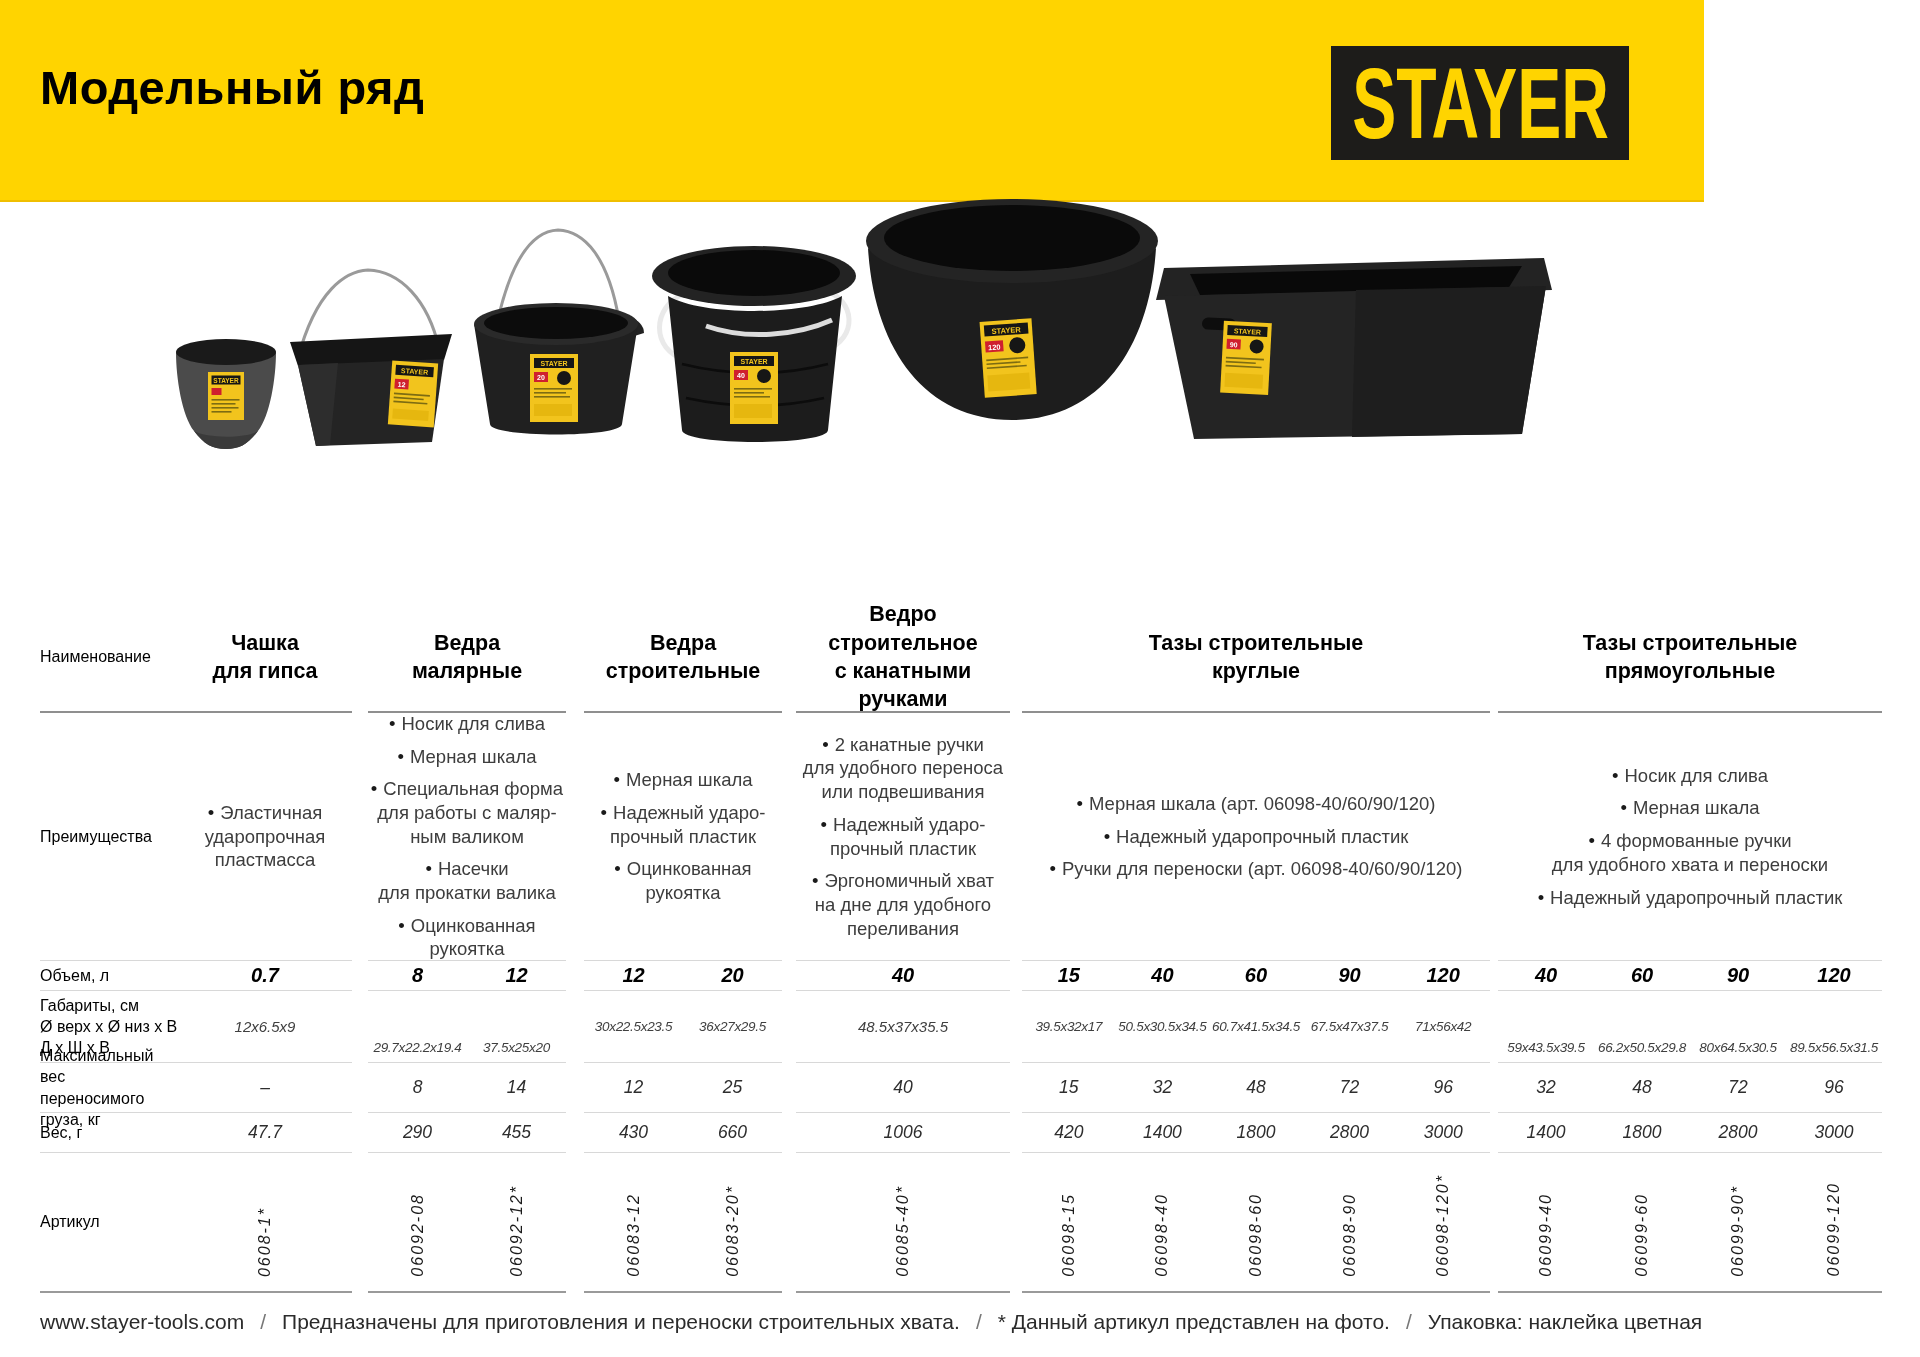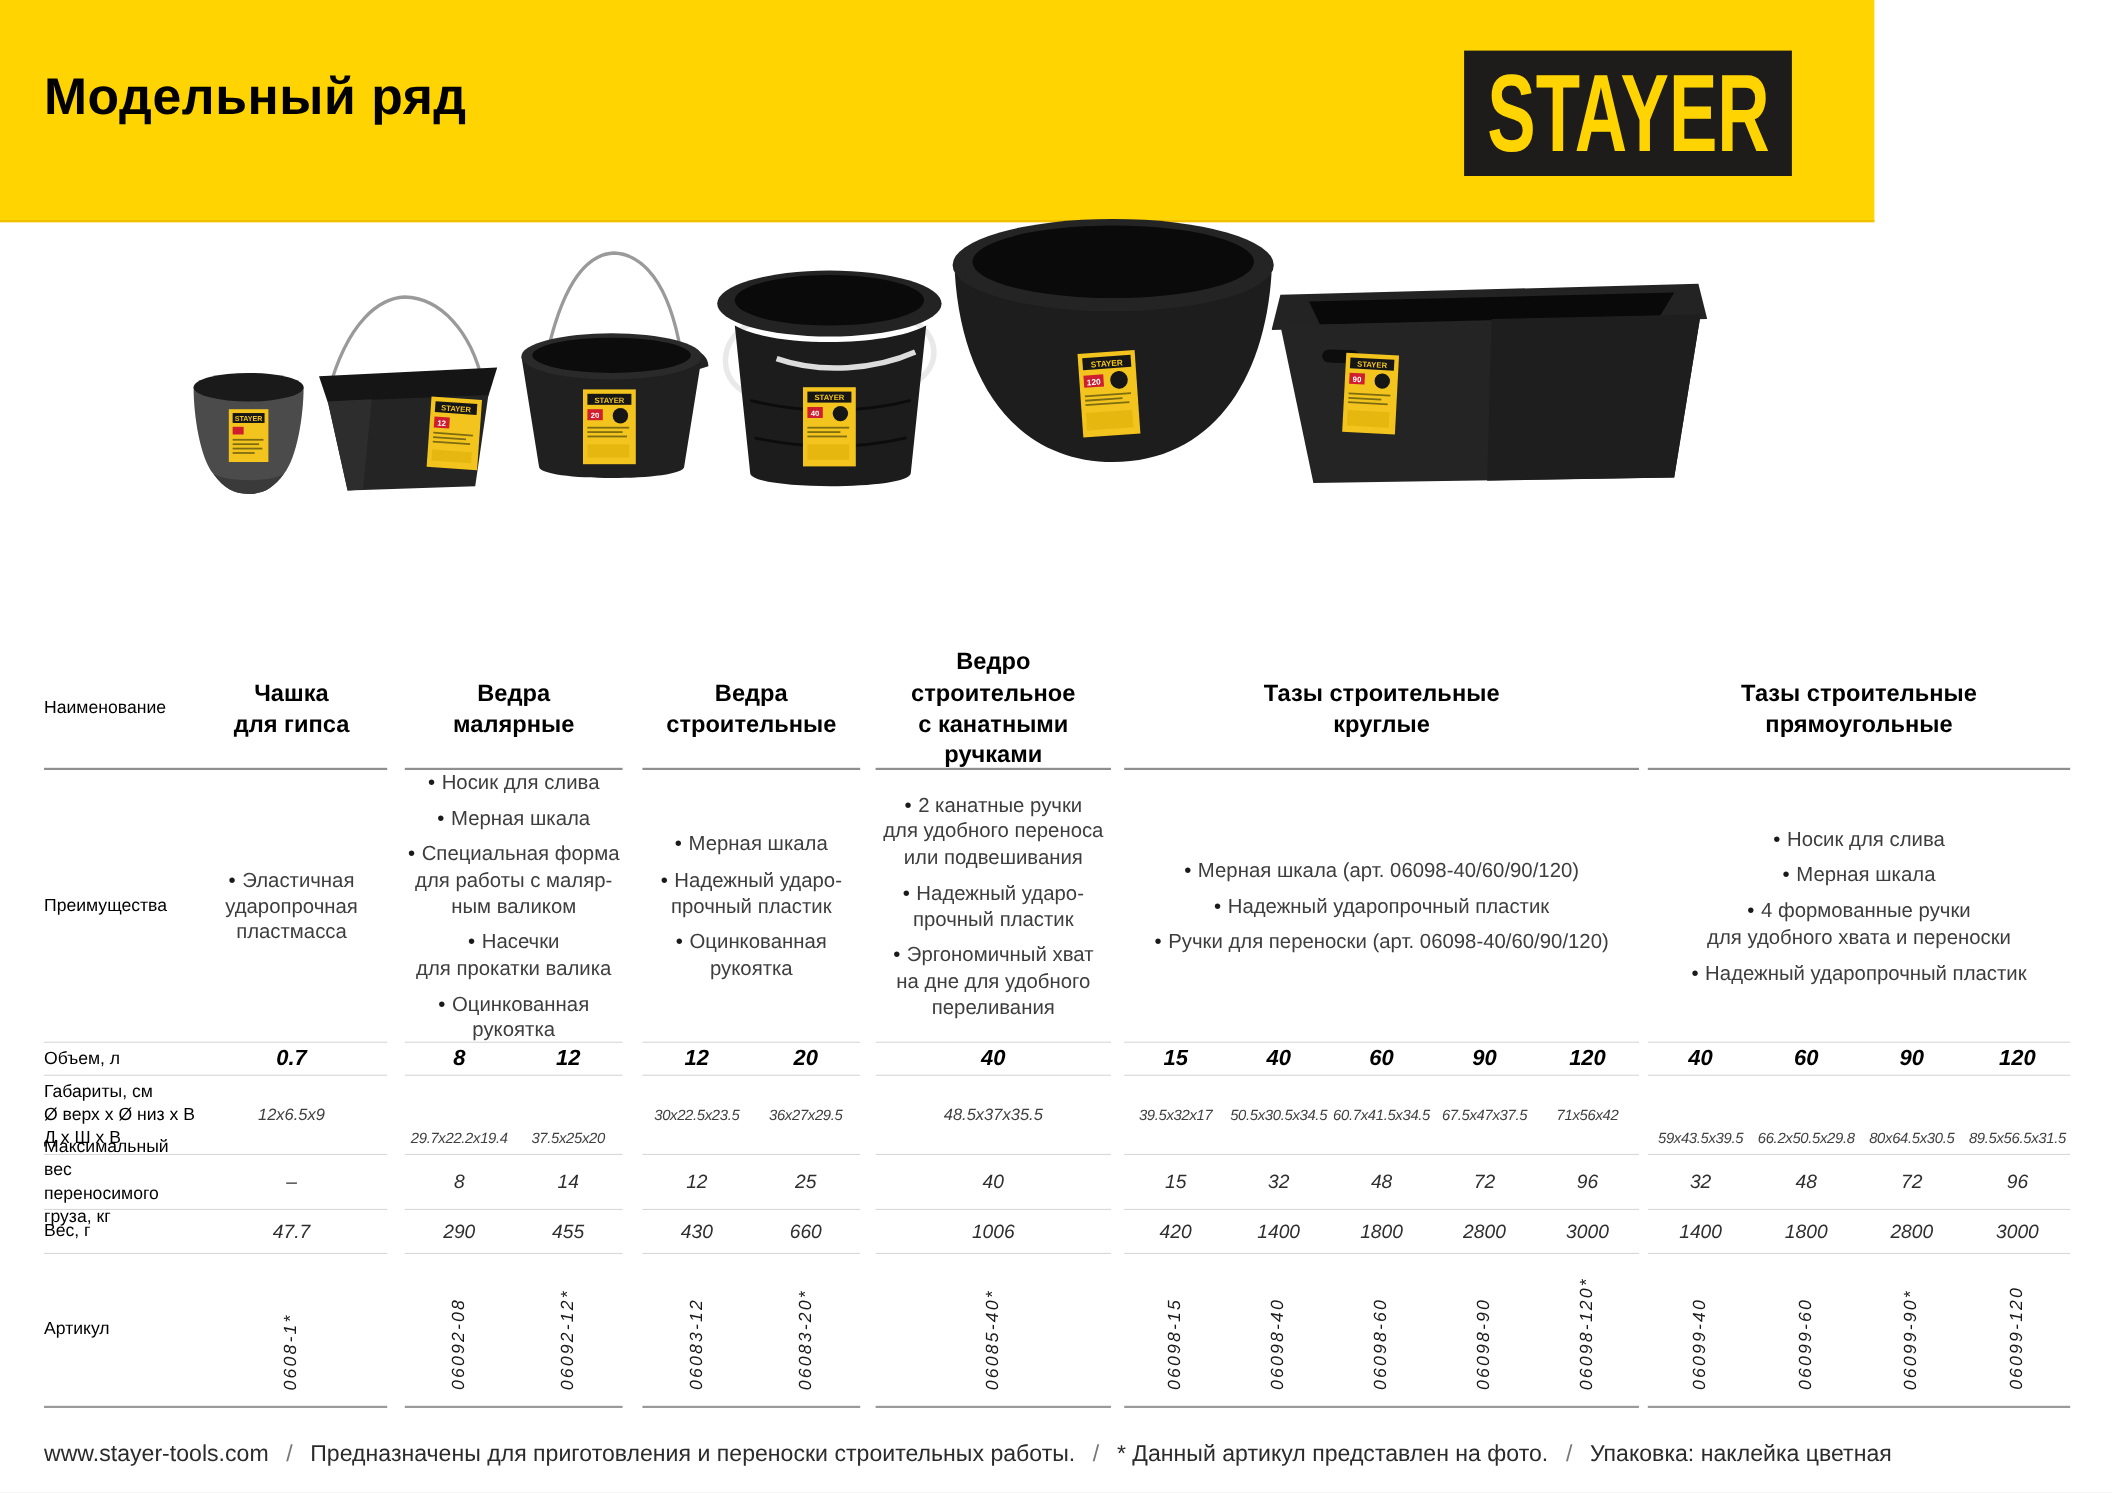--- a/index.html
+++ b/index.html
@@ -11,21 +11,21 @@
           border-bottom:2px solid #f0bf00;box-sizing:border-box;}
   .title{position:absolute;left:40px;top:60px;margin:0;font-size:47px;font-weight:bold;letter-spacing:.5px;color:#000;}
   .logo{position:absolute;left:1331px;top:46px;width:298px;height:114px;background:#1D1C1A;
         display:flex;align-items:center;justify-content:center;overflow:hidden;}
   .logo span{color:#FFD400;font-size:100px;font-weight:bold;line-height:1;transform:scaleX(.66);white-space:nowrap;}
 
   
   .photo{position:absolute;}
 
   
-  .group{position:absolute;top:590px;display:flex;flex-direction:column;box-sizing:border-box;}
+  .group{position:absolute;top:603px;display:flex;flex-direction:column;box-sizing:border-box;}
   .row{display:flex;border-bottom:1px solid #d8d8d8;box-sizing:border-box;}
   .r-name{height:110px;border-bottom:2px solid #8f8f8f;}
   .r-adv {height:248px;}
   .r-vol {height:30px;}
   .r-dims{height:72px;}
   .r-max {height:50px;}
   .r-wt  {height:40px;}
   .r-sku {height:140px;border-bottom:2px solid #9a9a9a;}
 
   .rlabel{width:138px;flex:none;display:flex;align-items:center;font-size:16px;line-height:1.32;
@@ -639,20 +639,20 @@
               <span class="vert">06099-120</span>
             </div>
           </div>
         </div>
       </div>
     </div>
 
   <div class="footer">
     <span>www.stayer-tools.com</span>
     <span class="fsep">/</span>
-    <span>Предназначены для приготовления и переноски строительных работы.</span>
+    <span>Предназначены для приготовления и переноски строительных хвата.</span>
     <span class="fsep">/</span>
     <span>* Данный артикул представлен на фото.</span>
     <span class="fsep">/</span>
     <span>Упаковка: наклейка цветная</span>
   </div>
 
 </div>
 
 </body></html>

